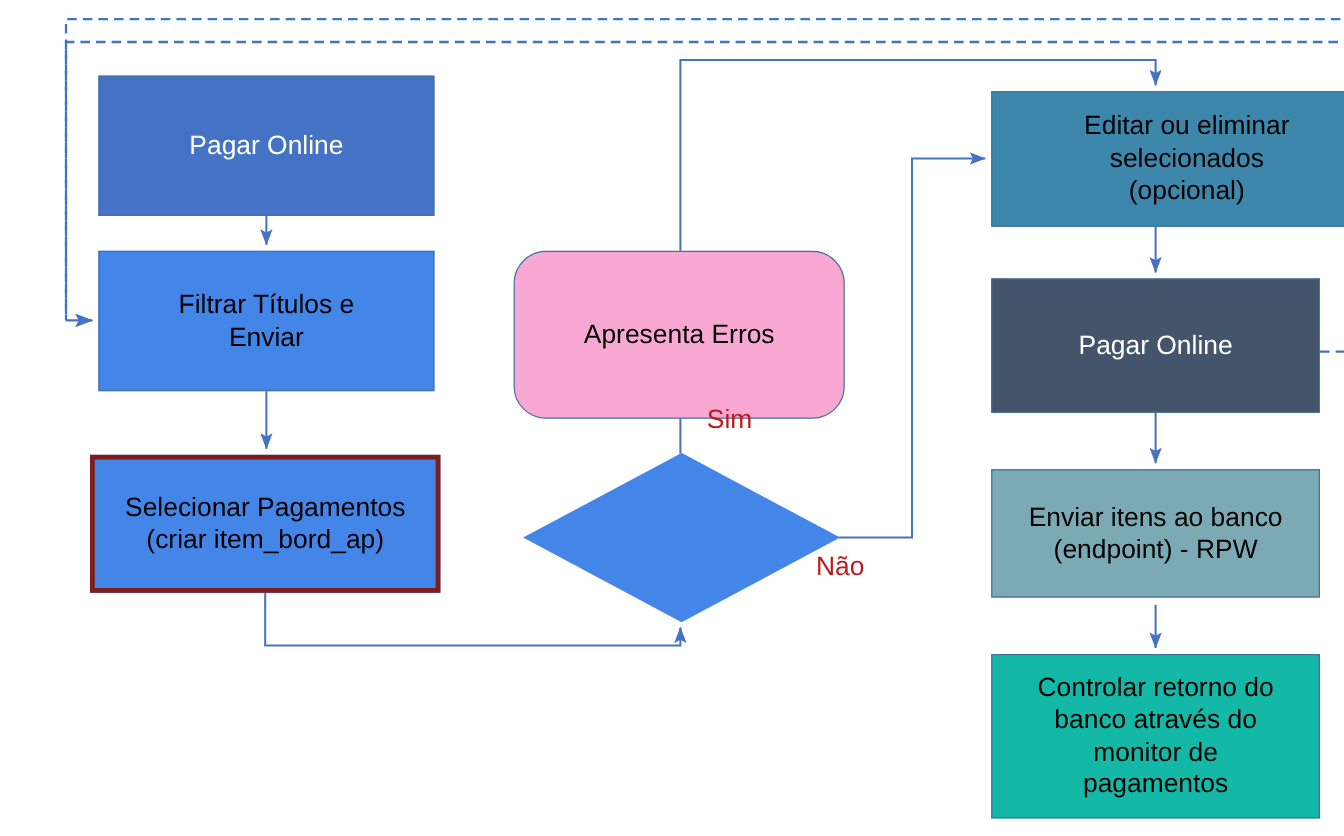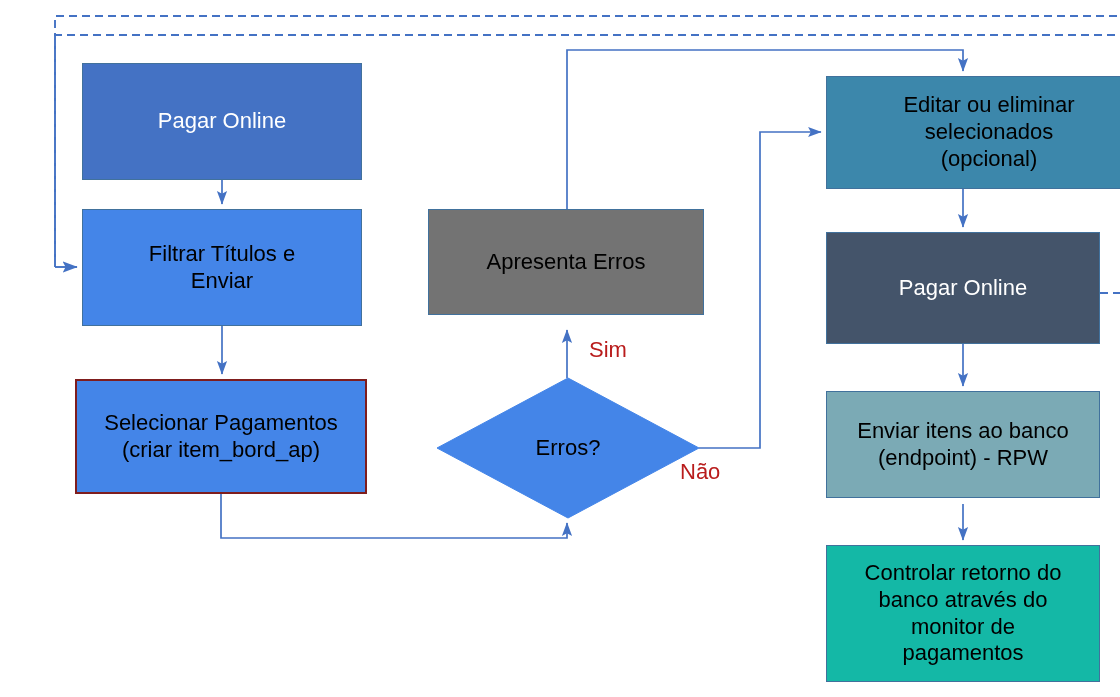--- a/index.html
+++ b/index.html
@@ -34,21 +34,21 @@
     justify-content: center;
     text-align: center;
     line-height: 1.22;
     white-space: pre-line;
     z-index: 3;
   }
   .node-rect {
     border: 1px solid #41719C;
   }
   .node-dark-border {
-    border: 2px solid #7f1d1d;
+    border: 4px solid #7f1d1d;
   }
   .node-label {
     display: block;
     width: 100%;
     padding: 0 6px;
     box-sizing: border-box;
   }
   .diamond-wrap {
     position: absolute;
     z-index: 3;
@@ -117,27 +117,24 @@
   <div class="node node-rect" style="left:46px; top:209px; width:280px; height:117px; background:#4485E8; color:#000000; font-size:22px;">
     <span class="node-label">Filtrar Títulos e
 Enviar</span>
   </div>
 
   <div class="node node-dark-border" style="left:39px; top:379px; width:292px; height:115px; background:#4485E8; color:#000000; font-size:22px;">
     <span class="node-label">Selecionar Pagamentos
 (criar item_bord_ap)</span>
   </div>
 
-  <div class="node node-rect" style="left:392px; top:209px; width:276px; height:106px; background:#737373; color:#000000; font-size:22px;">
+  <div class="node node-rect" style="left:392px; top:209px; width:276px; height:140px; background:#f9a8d4; color:#000000; font-size:22px;border-radius:27px;">
     <span class="node-label">Apresenta Erros</span>
   </div>
 
-  <div class="diamond-wrap" style="left:401px; top:378px; width:262px; height:140px;">
-    <div class="diamond-text" style="font-size:22px;">Erros?</div>
-  </div>
 
   <div class="node node-rect" style="left:790px; top:76px; width:326px; height:113px; background:#3C87AB; color:#000000; font-size:22px;">
     <span class="node-label">Editar ou eliminar
 selecionados
 (opcional)</span>
   </div>
 
   <div class="node node-rect" style="left:790px; top:232px; width:274px; height:112px; background:#44546A; color:#FFFFFF; font-size:22px;">
     <span class="node-label">Pagar Online</span>
   </div>

